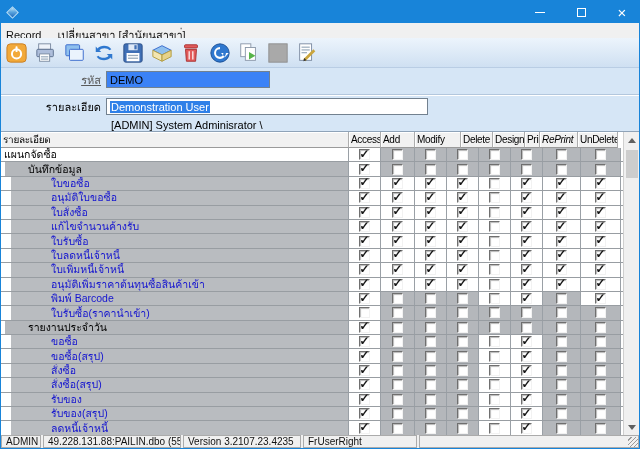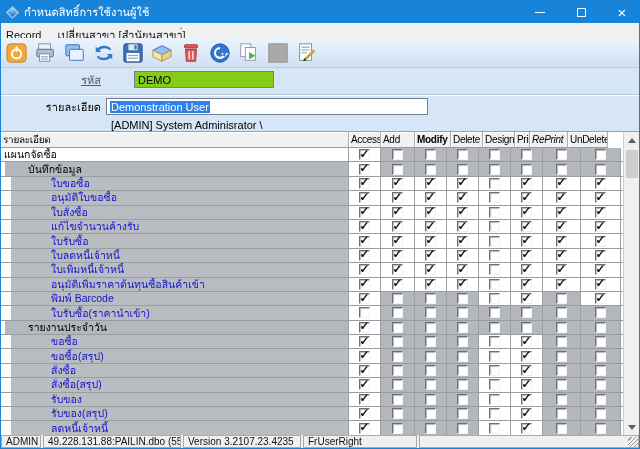--- a/index.html
+++ b/index.html
@@ -31,21 +31,21 @@
   .tb-btn { width:26px; height:26px; display:flex; align-items:center; justify-content:center; }
   .tb-btn svg { width:22px; height:22px; display:block; }
 
   
   .formpanel { height:63px; flex:0 0 auto; font-size:11px; color:#000; padding-top:3px; }
   .form-row { display:flex; align-items:flex-start; height:20px; }
   .lbl { width:105px; text-align:right; padding-right:5px; white-space:nowrap; }
   .code-label { color:#5a5a5a; text-decoration:underline; }
   .tbox { height:17px; border:1px solid #72818f; display:flex; align-items:center; padding-left:3px;
           font-size:11px; background:#fff; }
-  .code-input { width:140px; background:#84cc16;margin-left:28px; }
+  .code-input { width:164px; background:#3b82f6; }
   .detail-input { width:322px; }
   .selected { background:#2f80e8; color:#fff; padding:0 1px; }
   .separator { height:2px; border-top:1px solid #b3c7dd; border-bottom:1px solid #ffffff; margin:3px 0 2px 0; }
   .role-line { margin-left:110px; height:14px; line-height:14px; white-space:nowrap; }
 
   
   .grid { flex:1 1 auto; position:relative; background:#fff; border-top:1px solid #8fa3b8;
           font-size:10.5px; overflow:hidden; }
   .g-head { display:flex; height:16px; }
   .hcell { background:#f1f1f1; border-right:1px solid #adadad; border-bottom:1px solid #9a9a9a;
@@ -84,21 +84,20 @@
   .grip { position:absolute; right:1px; bottom:1px; width:10px; height:10px;
           background:repeating-linear-gradient(135deg, transparent 0 2px, #9a9a9a 2px 3px); }
 </style>
 </head>
 <body>
 
 <div class="window">
 
   <div class="titlebar">
     <span class="diamond"></span>
-    <span>กำหนดสิทธิ์การใช้งานผู้ใช้</span>
     <span class="t-spacer"></span>
     <div class="win-btn">
         <span class="min-glyph"></span>
       </div>
     <div class="win-btn">
         <span class="max-glyph"></span>
       </div>
     <div class="win-btn">
         <span class="close-glyph"></span>
       </div>
@@ -230,21 +229,21 @@
         </div>
     </div>
     <div class="role-line">[ADMIN] System Adminisrator \</div>
   </div>
 
   <div class="grid">
     <div class="g-head">
       <div class="hcell g-label-col">รายละเอียด</div>
     <div class="hcell" style="width: 32px;">Access</div>
         <div class="hcell" style="width: 34px;">Add</div>
-        <div class="hcell" style="width: 36px; font-weight: bold;">Modify</div>
+        <div class="hcell" style="width: 46px;">Modify</div>
         <div class="hcell" style="width: 32px;">Delete</div>
         <div class="hcell" style="width: 32px;">Design</div>
         <div class="hcell" style="width: 15px;">Print</div>
         <div class="hcell" style="width: 38px; font-style: italic;">RePrint</div>
         <div class="hcell" style="width: 40px;">UnDelete</div>
       </div>
     <div>
         <div class="g-row">
           <div class="g-label lv0">แผนกจัดซื้อ</div>
           <div class="g-cell" style="width: 32px;">

